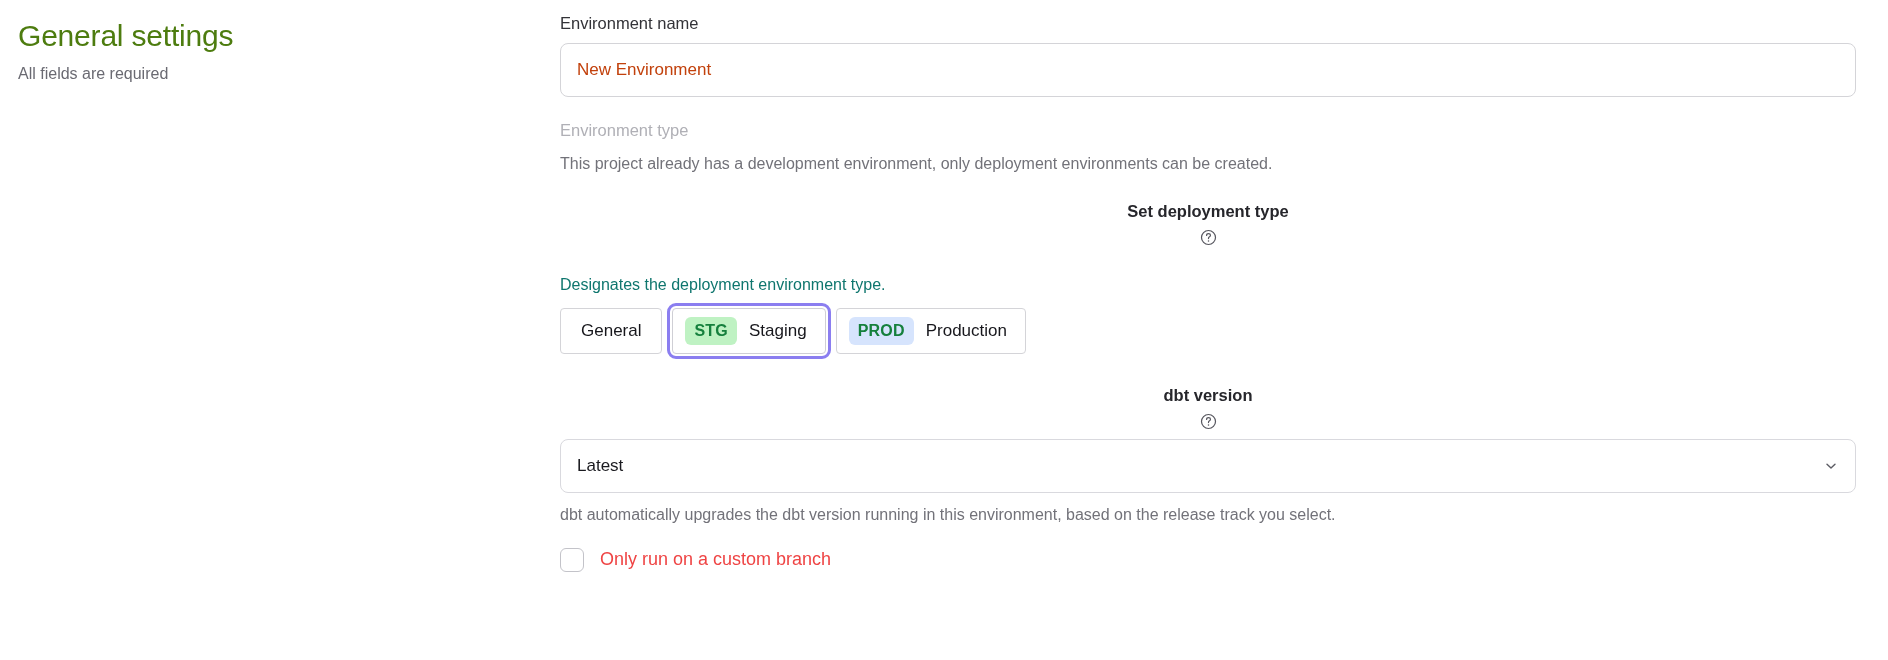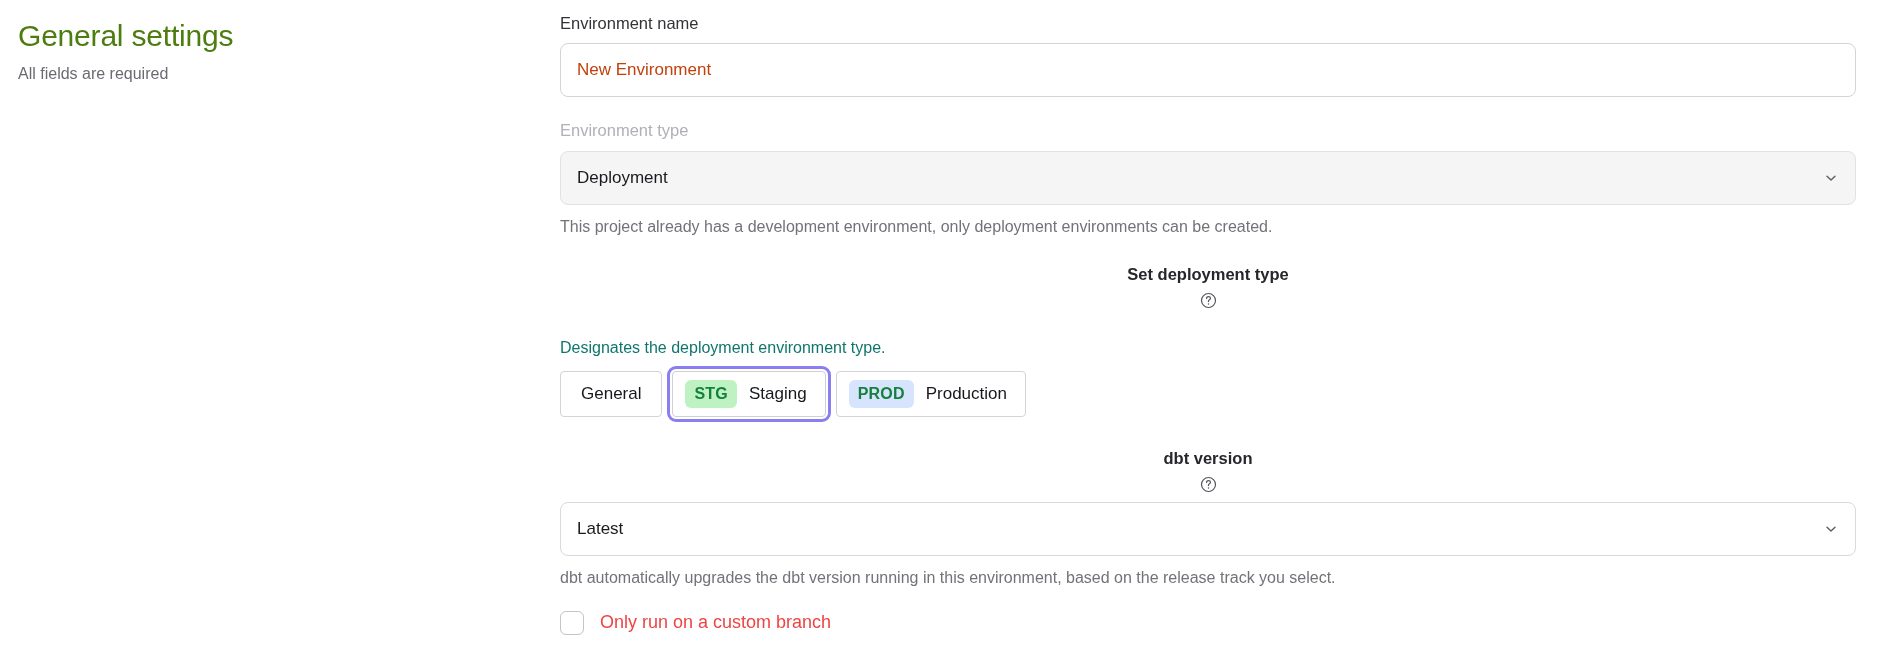--- a/index.html
+++ b/index.html
@@ -207,28 +207,20 @@
 
     <div>
       <div class="field-label">Environment name</div>
       <div class="text-input">
         <span>New Environment</span>
       </div>
     </div>
 
     <div class="mt-22">
       <div class="field-label disabled">Environment type</div>
-      <div class="select-box disabled">
-        <span>Deployment</span>
-        <span class="chev">
-          <svg width="16" height="16" viewBox="0 0 16 16" fill="none" xmlns="http://www.w3.org/2000/svg">
-            <path d="M4 6.2 L8 10 L12 6.2" stroke="#5c5c64" stroke-width="1.4" stroke-linecap="round" stroke-linejoin="round"></path>
-          </svg>
-        </span>
-      </div>
       <div class="helper-text">This project already has a development environment, only deployment environments can be created.</div>
     </div>
 
     <div class="mt-26">
       <div class="field-label strong">
         <span>Set deployment type</span>
         <span class="help-icon">
           <svg width="17" height="17" viewBox="0 0 17 17" fill="none" xmlns="http://www.w3.org/2000/svg">
             <circle cx="8.5" cy="8.5" r="7" stroke="#55555d" stroke-width="1.2"></circle>
             <path d="M6.6 6.4c0-1.05.85-1.8 1.95-1.8 1.05 0 1.9.7 1.9 1.7 0 .95-.6 1.35-1.25 1.8-.5.35-.7.62-.7 1.15v.3" stroke="#55555d" stroke-width="1.2" stroke-linecap="round"></path>

